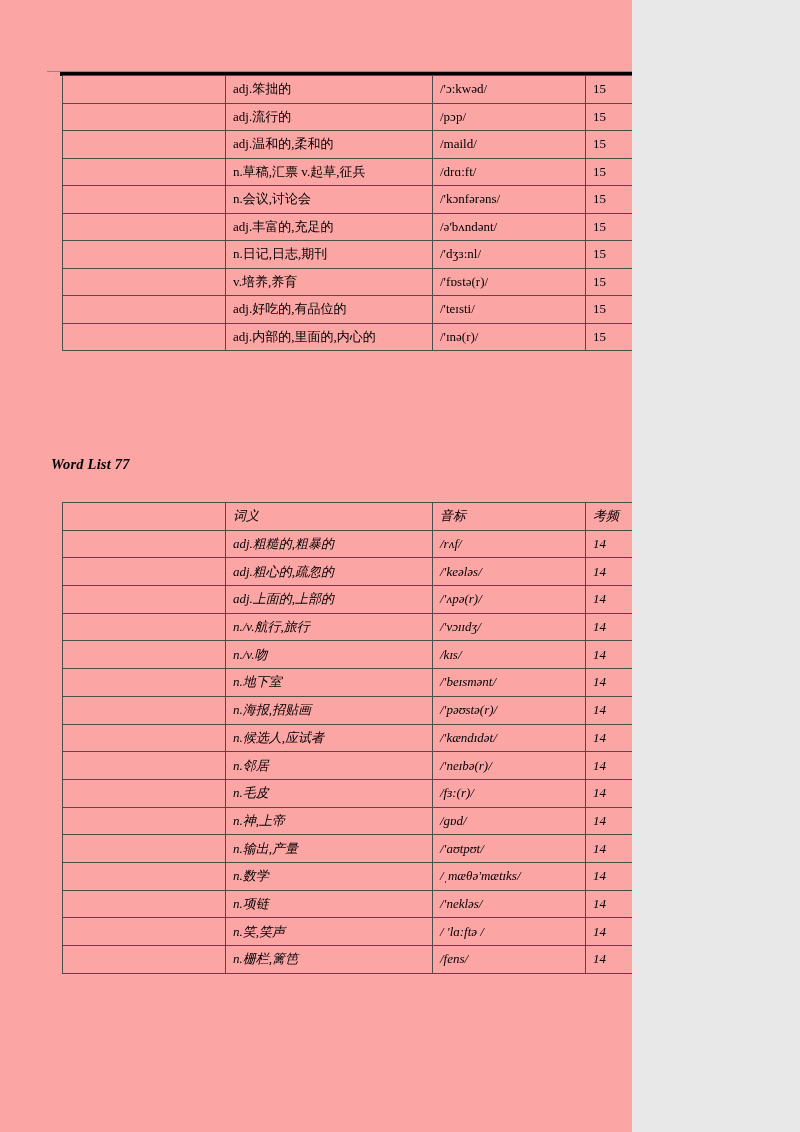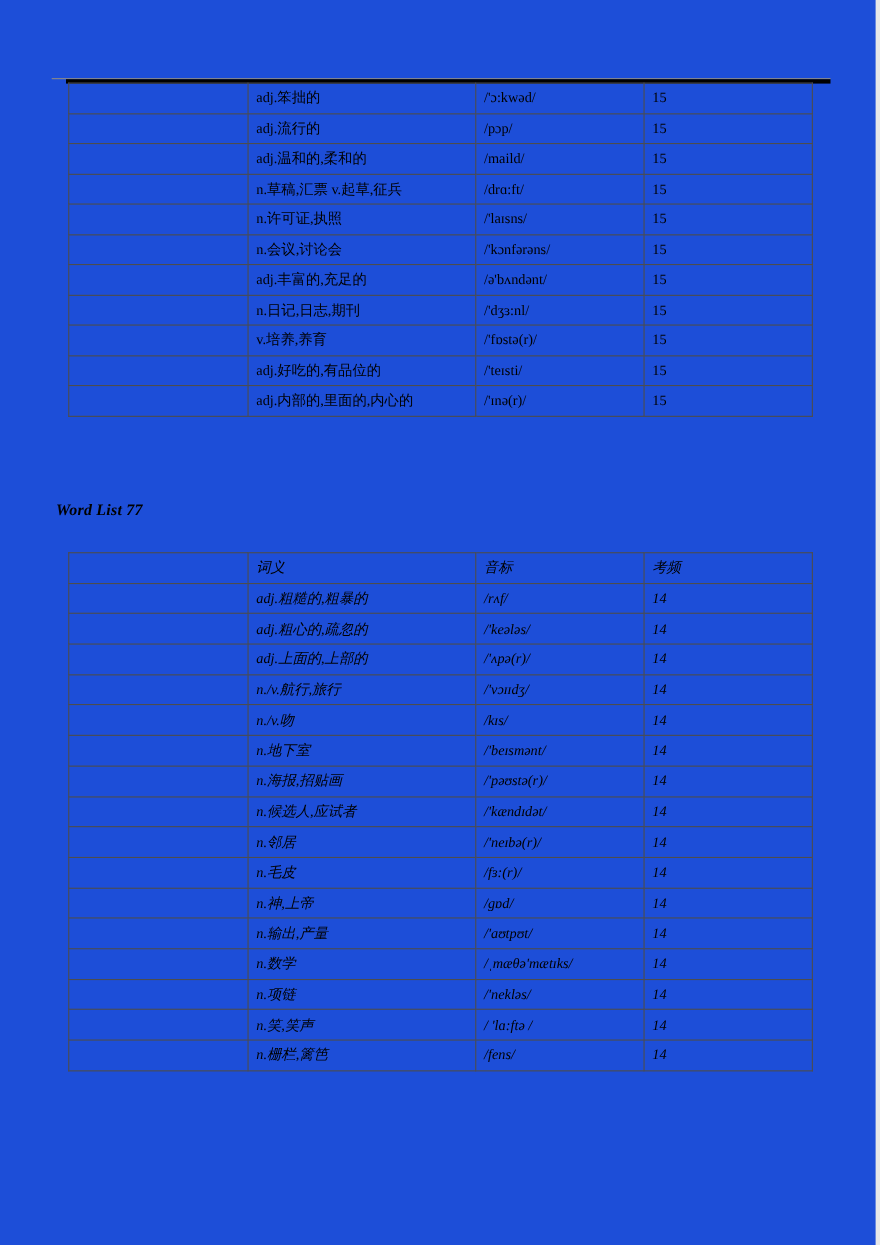--- a/index.html
+++ b/index.html
@@ -1,19 +1,19 @@
 <!DOCTYPE html>
 <html><head>
 <meta charset="utf-8">
 <style>
   html,body{margin:0;padding:0;background:#e8e8e8;}
   #page{
     position:relative;
-    width:796px;height:1132px;
-    background:#1d4ed8;
+    width:632px;height:1132px;
+    background:#fca5a5;
     font-family:"Liberation Serif","DejuVu Serif",serif;
     font-family:"Liberation Serif","DejaVu Serif",serif;
     color:#000;
     overflow:hidden;
   }
   .thin-rule{position:absolute;left:47px;top:71px;width:708px;height:1px;background:#8a8a8a;}
   .thick-rule{position:absolute;left:60px;top:72px;width:695px;height:4px;background:#000;}
   table.vocab{
     position:absolute;left:62px;
     width:676px;
@@ -79,26 +79,20 @@
           <td>15</td>
         </tr>
       <tr>
           <td></td>
           <td>n.草稿,汇票 v.起草,征兵</td>
           <td>/drɑ:ft/</td>
           <td>15</td>
         </tr>
       <tr>
           <td></td>
-          <td>n.许可证,执照</td>
-          <td>/'laɪsns/</td>
-          <td>15</td>
-        </tr>
-      <tr>
-          <td></td>
           <td>n.会议,讨论会</td>
           <td>/'kɔnfərəns/</td>
           <td>15</td>
         </tr>
       <tr>
           <td></td>
           <td>adj.丰富的,充足的</td>
           <td>/ə'bʌndənt/</td>
           <td>15</td>
         </tr>

